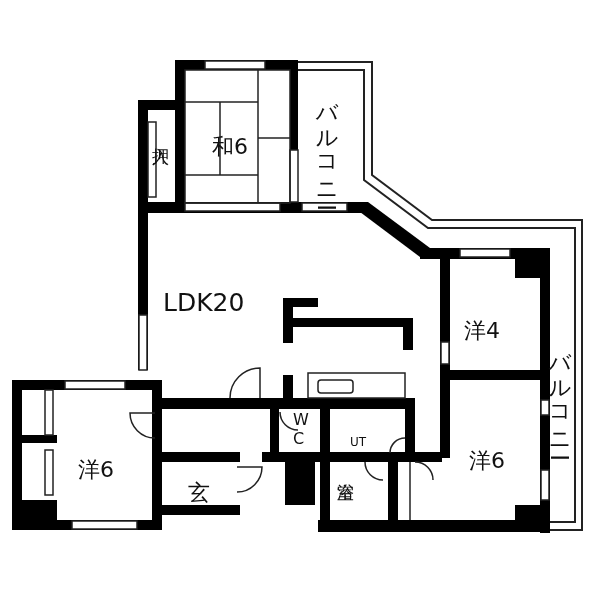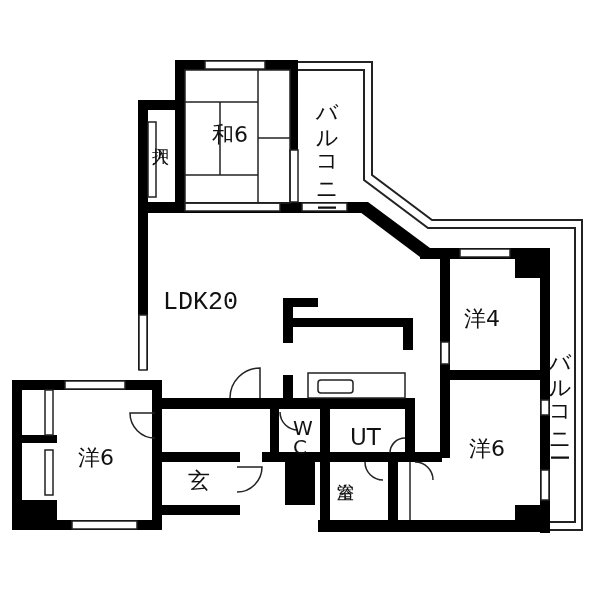--- a/index.html
+++ b/index.html
@@ -1,20 +1,20 @@
 <!DOCTYPE html>
 <html><head>
 <meta charset="utf-8">
 <style>
   html,body{margin:0;padding:0;background:#fff;}
   body{width:600px;height:600px;position:relative;overflow:hidden;font-family:"DejaVu Sans","Liberation Sans",sans-serif;}
   #plan{position:absolute;left:0;top:0;width:600px;height:600px;}
   .lbl{position:absolute;color:#111;white-space:nowrap;line-height:1;}
-  .big{font-size:27px;font-family:Liberation Mono, monospace;}
-  .mid{font-size:22px;}
+  .big{font-size:27px;}
+  .mid{font-size:22px;margin-top:12px;}
   .vert{writing-mode:vertical-rl;text-orientation:upright;font-size:22px;letter-spacing:2px;}
   .vsmall{writing-mode:vertical-rl;text-orientation:upright;font-size:17px;}
 </style>
 </head>
 <body>
 
 <svg id="plan" viewBox="0 0 600 600" xmlns="http://www.w3.org/2000/svg">
 
   <g fill="none" stroke="#222" stroke-width="2">
     <polyline points="290,62 372,62 372,175 432,220 582,220 582,530 545,530"></polyline>
@@ -112,15 +112,15 @@
 
 <div class="lbl mid" style="left:212px;top:124px;">和6</div>
 <div class="lbl vsmall" style="left:152px;top:134px;">押入</div>
 <div class="lbl vert" style="left:316px;top:88px;">バルコニー</div>
 <div class="lbl vert" style="left:549px;top:338px;">バルコニー</div>
 <div class="lbl big" style="left:163px;top:290px;font-size:25px;">LDK20</div>
 <div class="lbl mid" style="left:464px;top:308px;">洋4</div>
 <div class="lbl mid" style="left:469px;top:438px;">洋6</div>
 <div class="lbl mid" style="left:78px;top:447px;">洋6</div>
 <div class="lbl mid" style="left:188px;top:470px;">玄</div>
-<div class="lbl" style="left:293px;top:419px;font-size:20px;width:14px;word-wrap:break-word;white-space:normal;line-height:19px;">WC</div>
-<div class="lbl" style="left:350px;top:426px;font-size:23px;">UT</div>
+<div class="lbl" style="left:293px;top:410px;font-size:16px;width:14px;word-wrap:break-word;white-space:normal;line-height:19px;">WC</div>
+<div class="lbl" style="left:350px;top:436px;font-size:12px;">UT</div>
 <div class="lbl vsmall" style="left:337px;top:470px;">浴室</div>
 
 </body></html>

